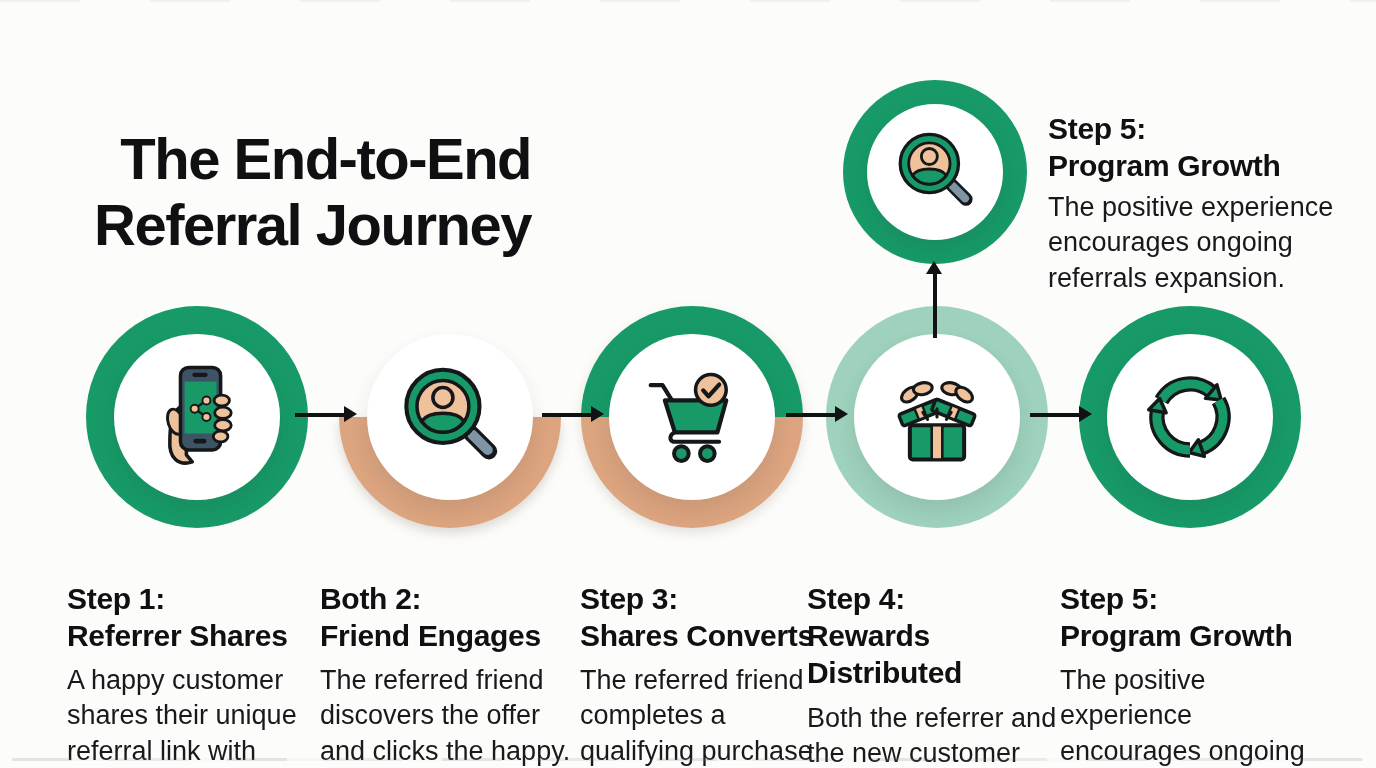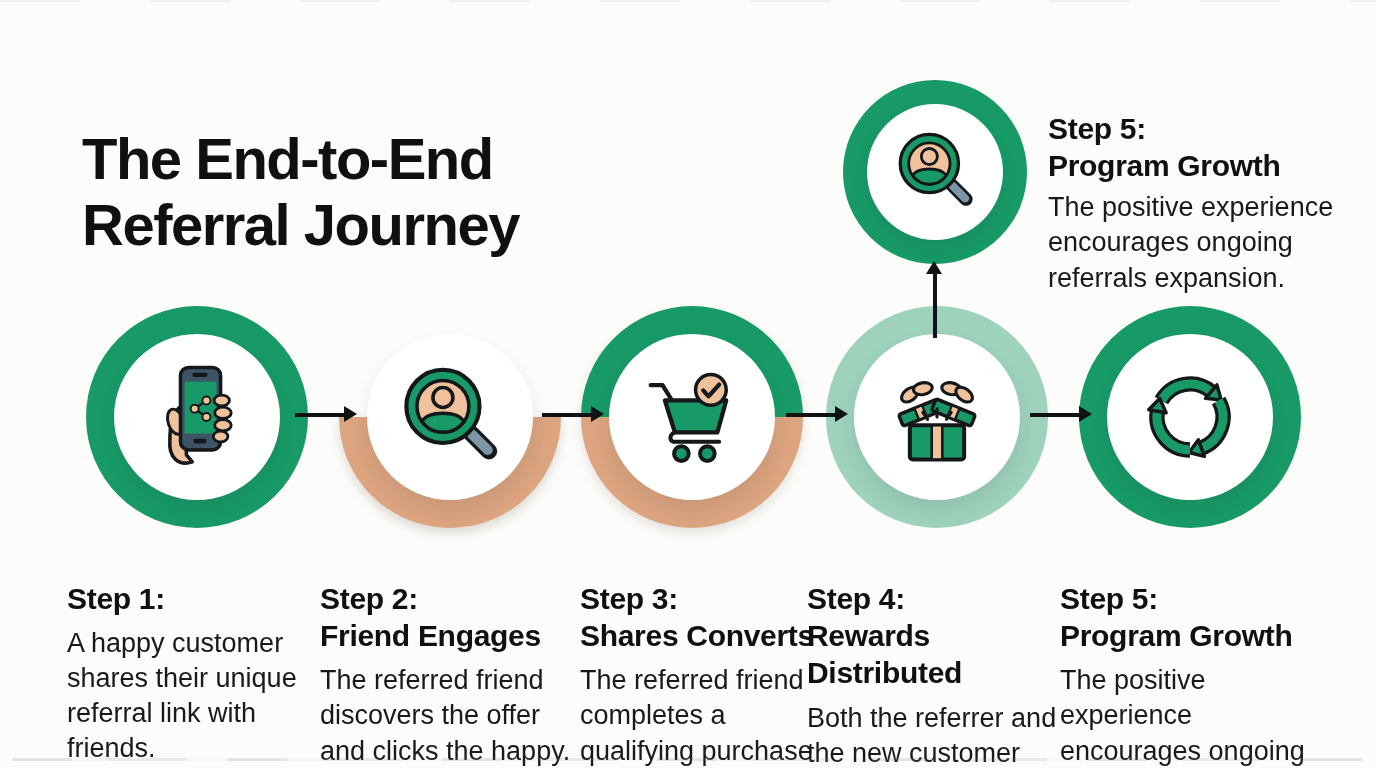--- a/index.html
+++ b/index.html
@@ -3,23 +3,23 @@
 <meta charset="utf-8">
 <style>
   html,body { margin:0; padding:0; background:#e8e8e6; }
   .canvas {
     position:relative; width:1376px; height:768px; margin:0 auto;
     background:#fcfcfa; overflow:hidden;
     font-family:"Liberation Sans", sans-serif; color:#15181a;
   }
 
   
-  .title { position:absolute; left:82px; top:126px; margin:0;
+  .title { position:absolute; left:94px; top:126px; margin:0;
            font-size:58px; line-height:1.14; font-weight:bold;
-           letter-spacing:-1.5px; color:#0e1012; }
+           letter-spacing:-1.5px; color:#0e1012;text-align:right; }
   .title span { display:block; }
 
   
   .node { position:absolute; width:222px; height:222px; }
   .ring { position:absolute; inset:0; border-radius:50%; }
   .ring-green    { background:#179a68; }
   .ring-pale     { background:#9ed2bd; }
   .ring-tan-bottom { background:conic-gradient(from 90deg, #dca47f 0 180deg, transparent 180deg 360deg);
                      filter:drop-shadow(0 5px 6px rgba(90,70,50,.20)); }
   .ring-green-tan  { background:conic-gradient(from 270deg, #179a68 0 180deg, #dca47f 180deg 360deg);
@@ -214,24 +214,25 @@
   </div>
 
   <div class="arrow-right a1"></div>
   <div class="arrow-right a2"></div>
   <div class="arrow-right a3"></div>
   <div class="arrow-right a4"></div>
   <div class="arrow-up"></div>
 
   <div class="step-text s1">
     <div class="h">Step 1:</div>
+    <div class="h">Referrer Shares</div>
     <p class="d">A happy customer shares their unique referral link with friends.</p>
   </div>
   <div class="step-text s2">
-    <div class="h">Step 2:</div>
+    <div class="h">Both 2:</div>
     <div class="h">Friend Engages</div>
     <p class="d">The referred friend discovers the offer and clicks the happy.</p>
   </div>
   <div class="step-text s3">
     <div class="h">Step 3:</div>
     <div class="h">Shares Converts</div>
     <p class="d">The referred friend completes a qualifying purchase or action.</p>
   </div>
   <div class="step-text s4">
     <div class="h">Step 4:</div>

